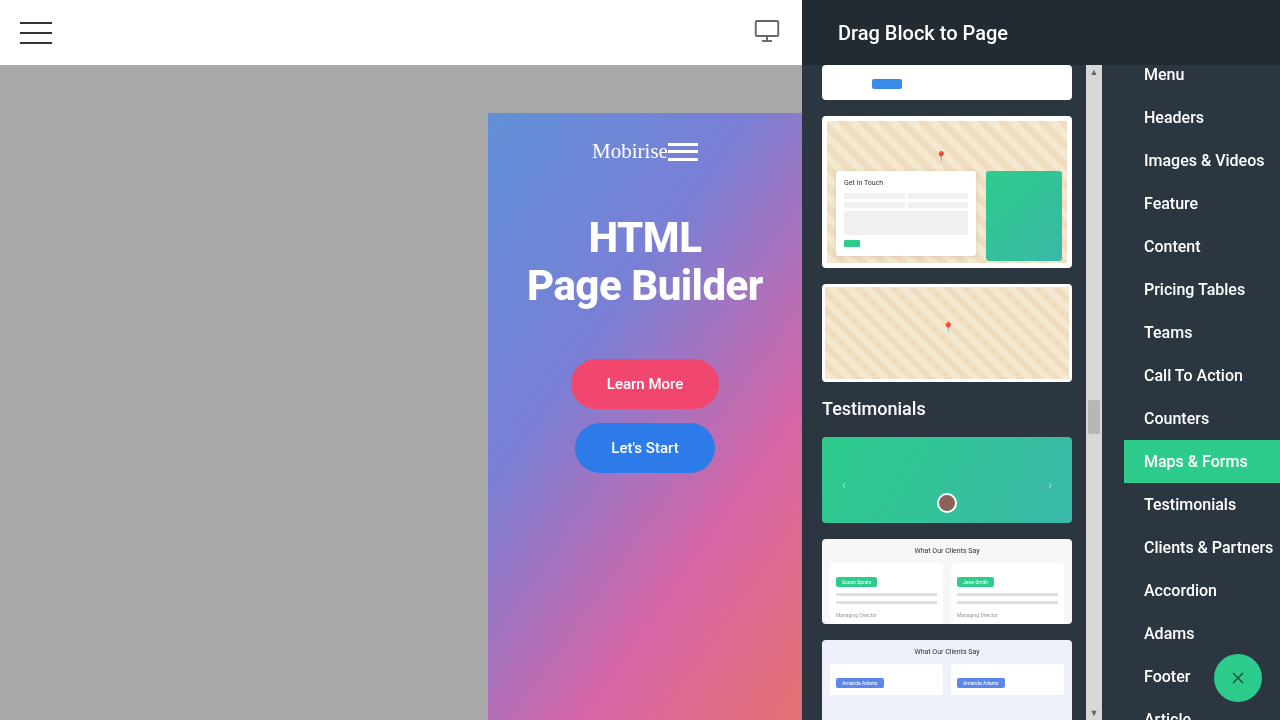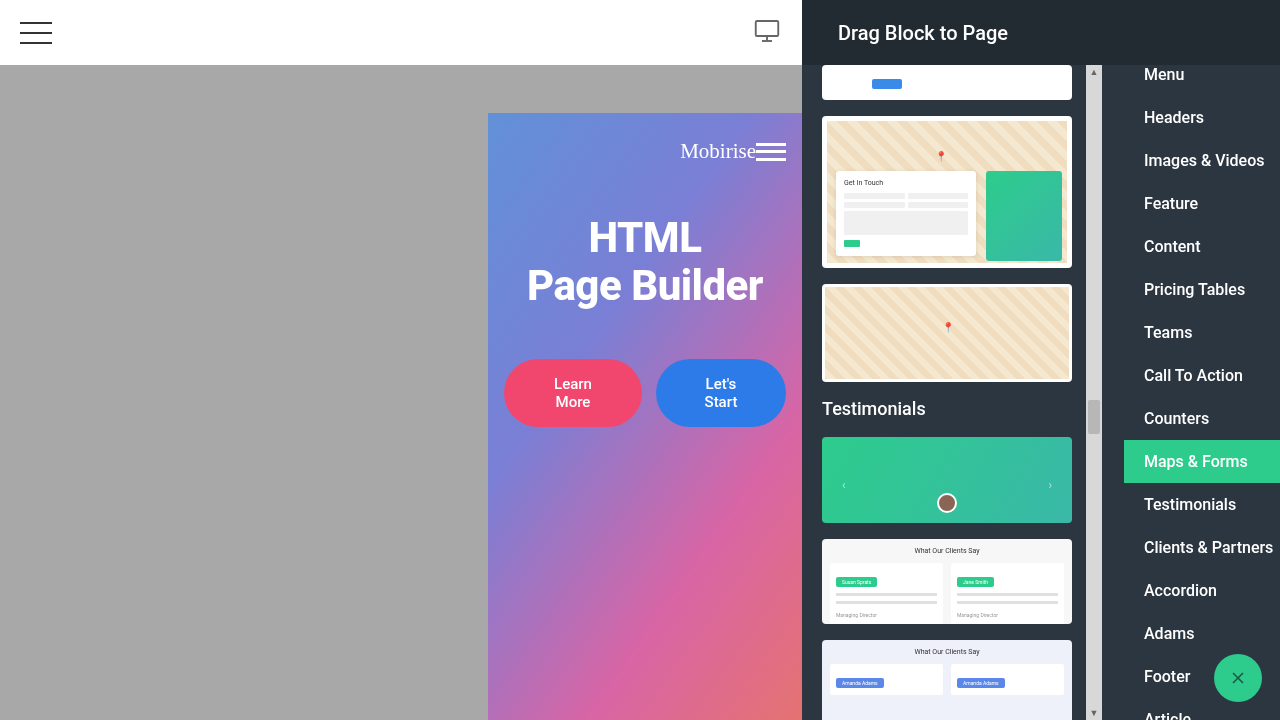--- a/index.html
+++ b/index.html
@@ -4,28 +4,28 @@
 <style>
 *{margin:0;padding:0;box-sizing:border-box;font-family:-apple-system,BlinkMacSystemFont,"Segoe UI",Roboto,sans-serif}
 body{width:1280px;height:720px;overflow:hidden;background:#a8a8a8;position:relative}
 .topbar{position:absolute;top:0;left:0;right:478px;height:65px;background:#fff;display:flex;align-items:center;justify-content:space-between;padding:0 20px;z-index:5}
 .hamburger{width:32px;height:22px;display:flex;flex-direction:column;justify-content:space-between;cursor:pointer}
 .hamburger span{display:block;height:2px;background:#333;width:100%}
 .device-icon{color:#666;cursor:pointer}
 .device-icon svg{width:30px;height:30px;stroke:#666;fill:none;stroke-width:1.5}
 .canvas-area{position:absolute;top:65px;left:0;right:478px;bottom:0;background:#a8a8a8;overflow:hidden}
 .mobile-preview{position:absolute;left:488px;top:48px;width:314px;height:620px;background:linear-gradient(125deg,#6191d8 0%,#7a7fd5 35%,#d865a5 70%,#e5736f 100%);overflow:hidden}
-.preview-header{display:flex;justify-content:flex-end;align-items:center;padding:26px 16px 0}
+.preview-header{display:flex;justify-content:center;align-items:center;padding:26px 16px 0}
 .logo{color:#fff;font-size:21px;font-weight:500;font-family:Georgia,serif}
 .preview-hamburger{width:30px;height:18px;display:flex;flex-direction:column;justify-content:space-between;cursor:pointer}
 .preview-hamburger span{height:3px;background:#fff;width:100%}
 .hero{text-align:center;padding:50px 16px 0}
 .hero h1{color:#fff;font-size:42px;font-weight:800;line-height:1.15;letter-spacing:-.5px}
 .hero p{color:#fff;font-size:17px;margin-top:30px;font-weight:300}
-.hero-buttons{margin-top:48px;display:flex;flex-direction:row;align-items:center;gap:14px}
+.hero-buttons{margin-top:48px;display:flex;flex-direction:column;align-items:center;gap:14px}
 .btn{padding:16px 36px;border-radius:40px;color:#fff;font-size:15px;font-weight:500;border:none;cursor:pointer}
 .btn-pink{background:#f1476f}
 .btn-blue{background:#2d7be8}
 .side-panel{position:absolute;top:0;right:0;width:478px;height:720px;background:#2c3640;display:flex}
 .panel-title{position:absolute;top:0;left:0;right:0;height:65px;background:#222a32;display:flex;align-items:center;padding:0 36px;color:#fff;font-size:20px;font-weight:500;z-index:10}
 .thumbs-col{position:absolute;top:65px;left:0;width:300px;bottom:0;overflow-y:auto;padding:0 20px}
 .thumbs-scrollbar{position:absolute;top:65px;left:284px;width:16px;bottom:0;background:#d8d8d8}
 .thumbs-scrollbar-thumb{position:absolute;left:2px;width:12px;background:#b7b7b7;border-radius:2px;top:335px;height:34px}
 .thumbs-scrollbar-arrow{position:absolute;left:0;width:16px;height:14px;background:#d8d8d8;display:flex;align-items:center;justify-content:center;font-size:9px;color:#666}
 .thumbs-scrollbar-arrow.up{top:0}

